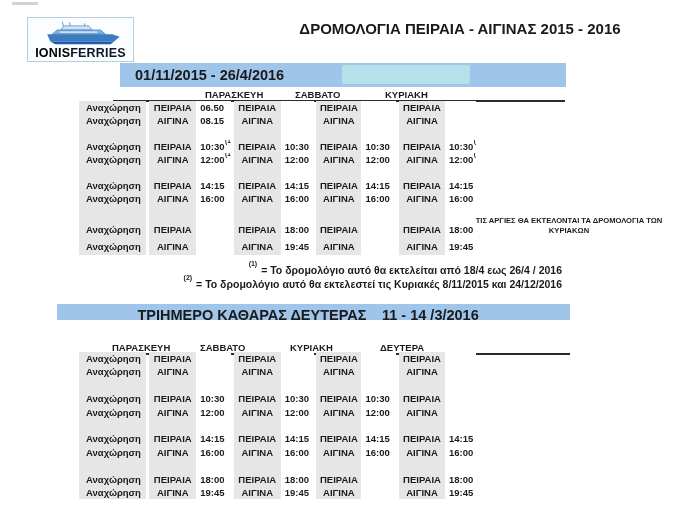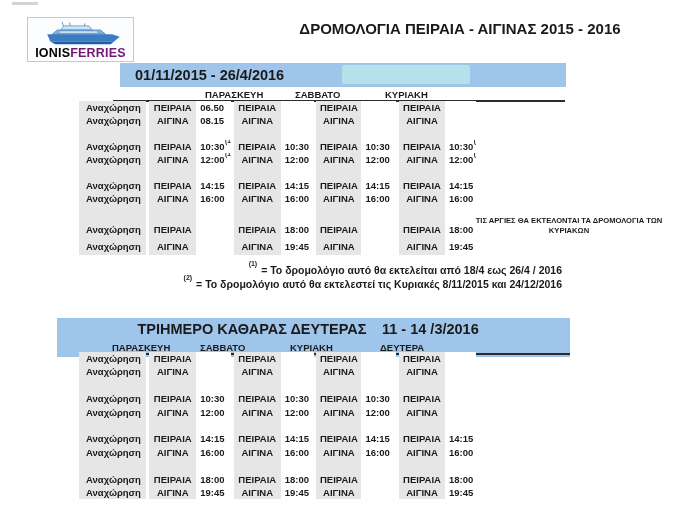--- a/index.html
+++ b/index.html
@@ -6,31 +6,31 @@
   .page{position:relative;width:677px;height:518px;background:#ffffff;overflow:hidden;
         font-family:"Liberation Sans",sans-serif;font-weight:bold;color:#1a1a1a;}
 
   .top-dash{position:absolute;left:12px;top:2px;width:26px;height:3px;background:#ced4d8;}
 
   
   .logo{position:absolute;left:27px;top:17px;width:107px;height:45px;box-sizing:border-box;
         border:1px solid #b5cede;background:#fbfdfe;}
   .ship{position:absolute;left:5px;top:2px;width:95px;height:25px;}
   .brand{position:absolute;left:0;right:0;bottom:1px;text-align:center;font-size:12.5px;letter-spacing:.2px;}
-  .b-red{color:#000000;} .b-blue{color:#701a75;}
+  .b-red{color:#000000;} .b-blue{color:#0f172a;}
 
   .title{position:absolute;left:260px;top:20px;width:400px;text-align:center;font-size:15px;}
 
   
   .banner{position:absolute;background:#9fc5ea;}
   .b1{left:120px;top:63px;width:446px;height:24px;}
   .b1-text{position:absolute;left:15px;top:0;width:210px;height:24px;line-height:24px;
            text-align:left;font-size:14.5px;}
   .b1-patch{position:absolute;left:222px;top:2px;width:128px;height:19px;background:#b5e1eb;border-radius:2px;}
-  .b2{left:57px;top:318px;width:513px;height:39px;}
+  .b2{left:57px;top:304px;width:513px;height:16px;}
   .b2-left{position:absolute;left:0;top:0;width:390px;height:23px;line-height:23px;text-align:center;font-size:14.5px;}
   .b2-right{position:absolute;left:325px;top:0;height:23px;line-height:23px;font-size:14.5px;white-space:nowrap;}
 
   
   .days{position:absolute;left:0;width:677px;height:12px;font-size:9.5px;}
   .d1{top:89px;} .d2{top:342px;}
   .days span{position:absolute;top:0;white-space:nowrap;}
   .d1 .dh1{left:115px;margin-top:45px;} .d1 .dh2{left:205px;} .d1 .dh3{left:295px;} .d1 .dh4{left:385px;}
   .d2 .dh1{left:112px;} .d2 .dh2{left:200px;} .d2 .dh3{left:290px;} .d2 .dh4{left:380px;}
   .day-line{position:absolute;height:1.5px;background:#2b2b2b;}

